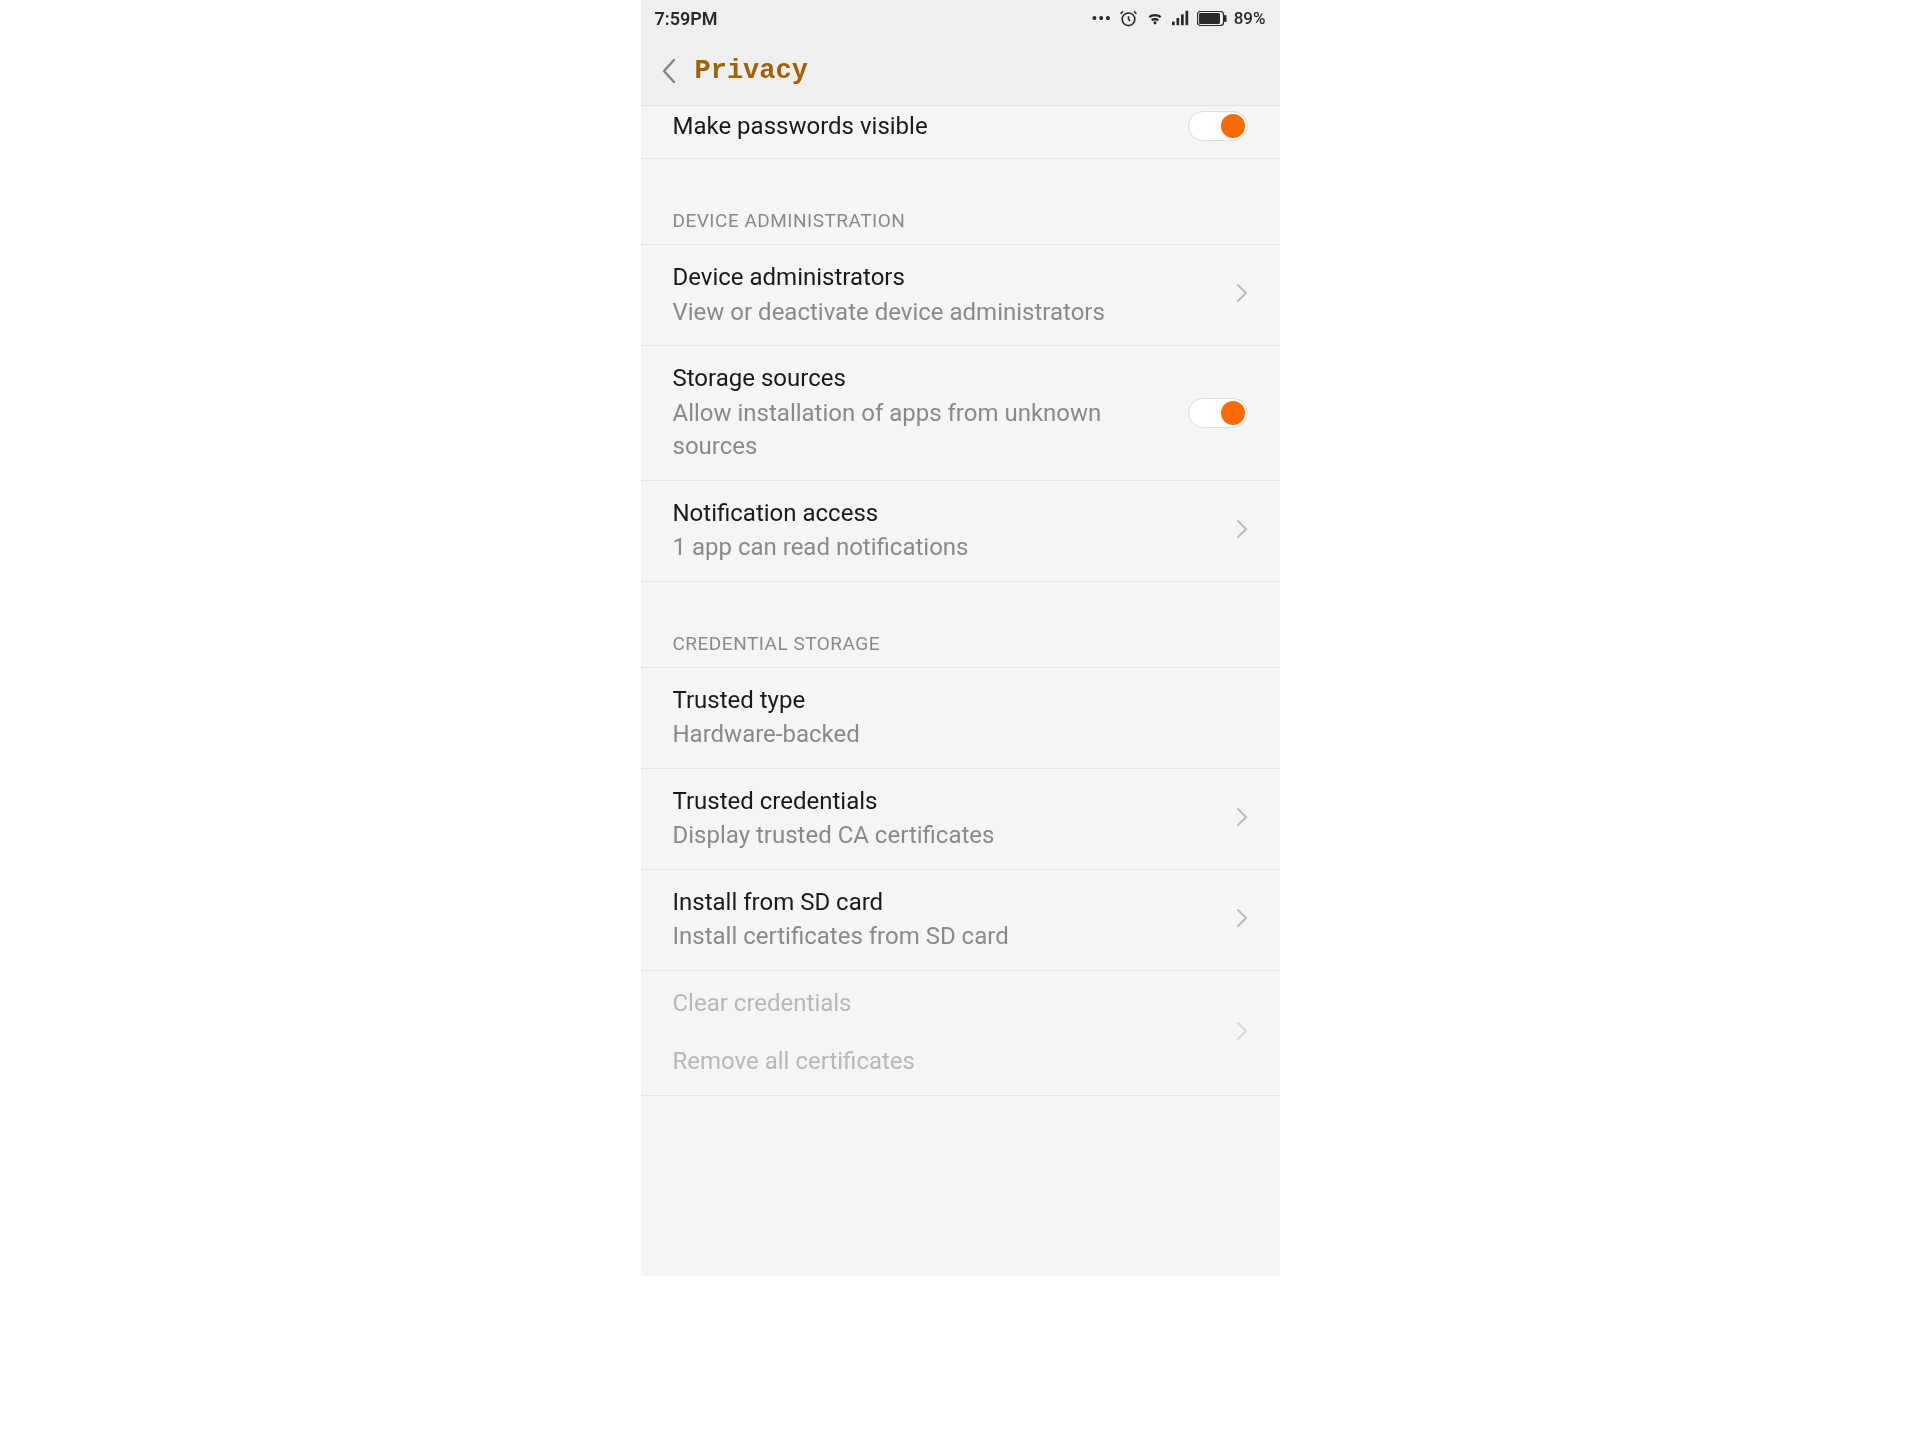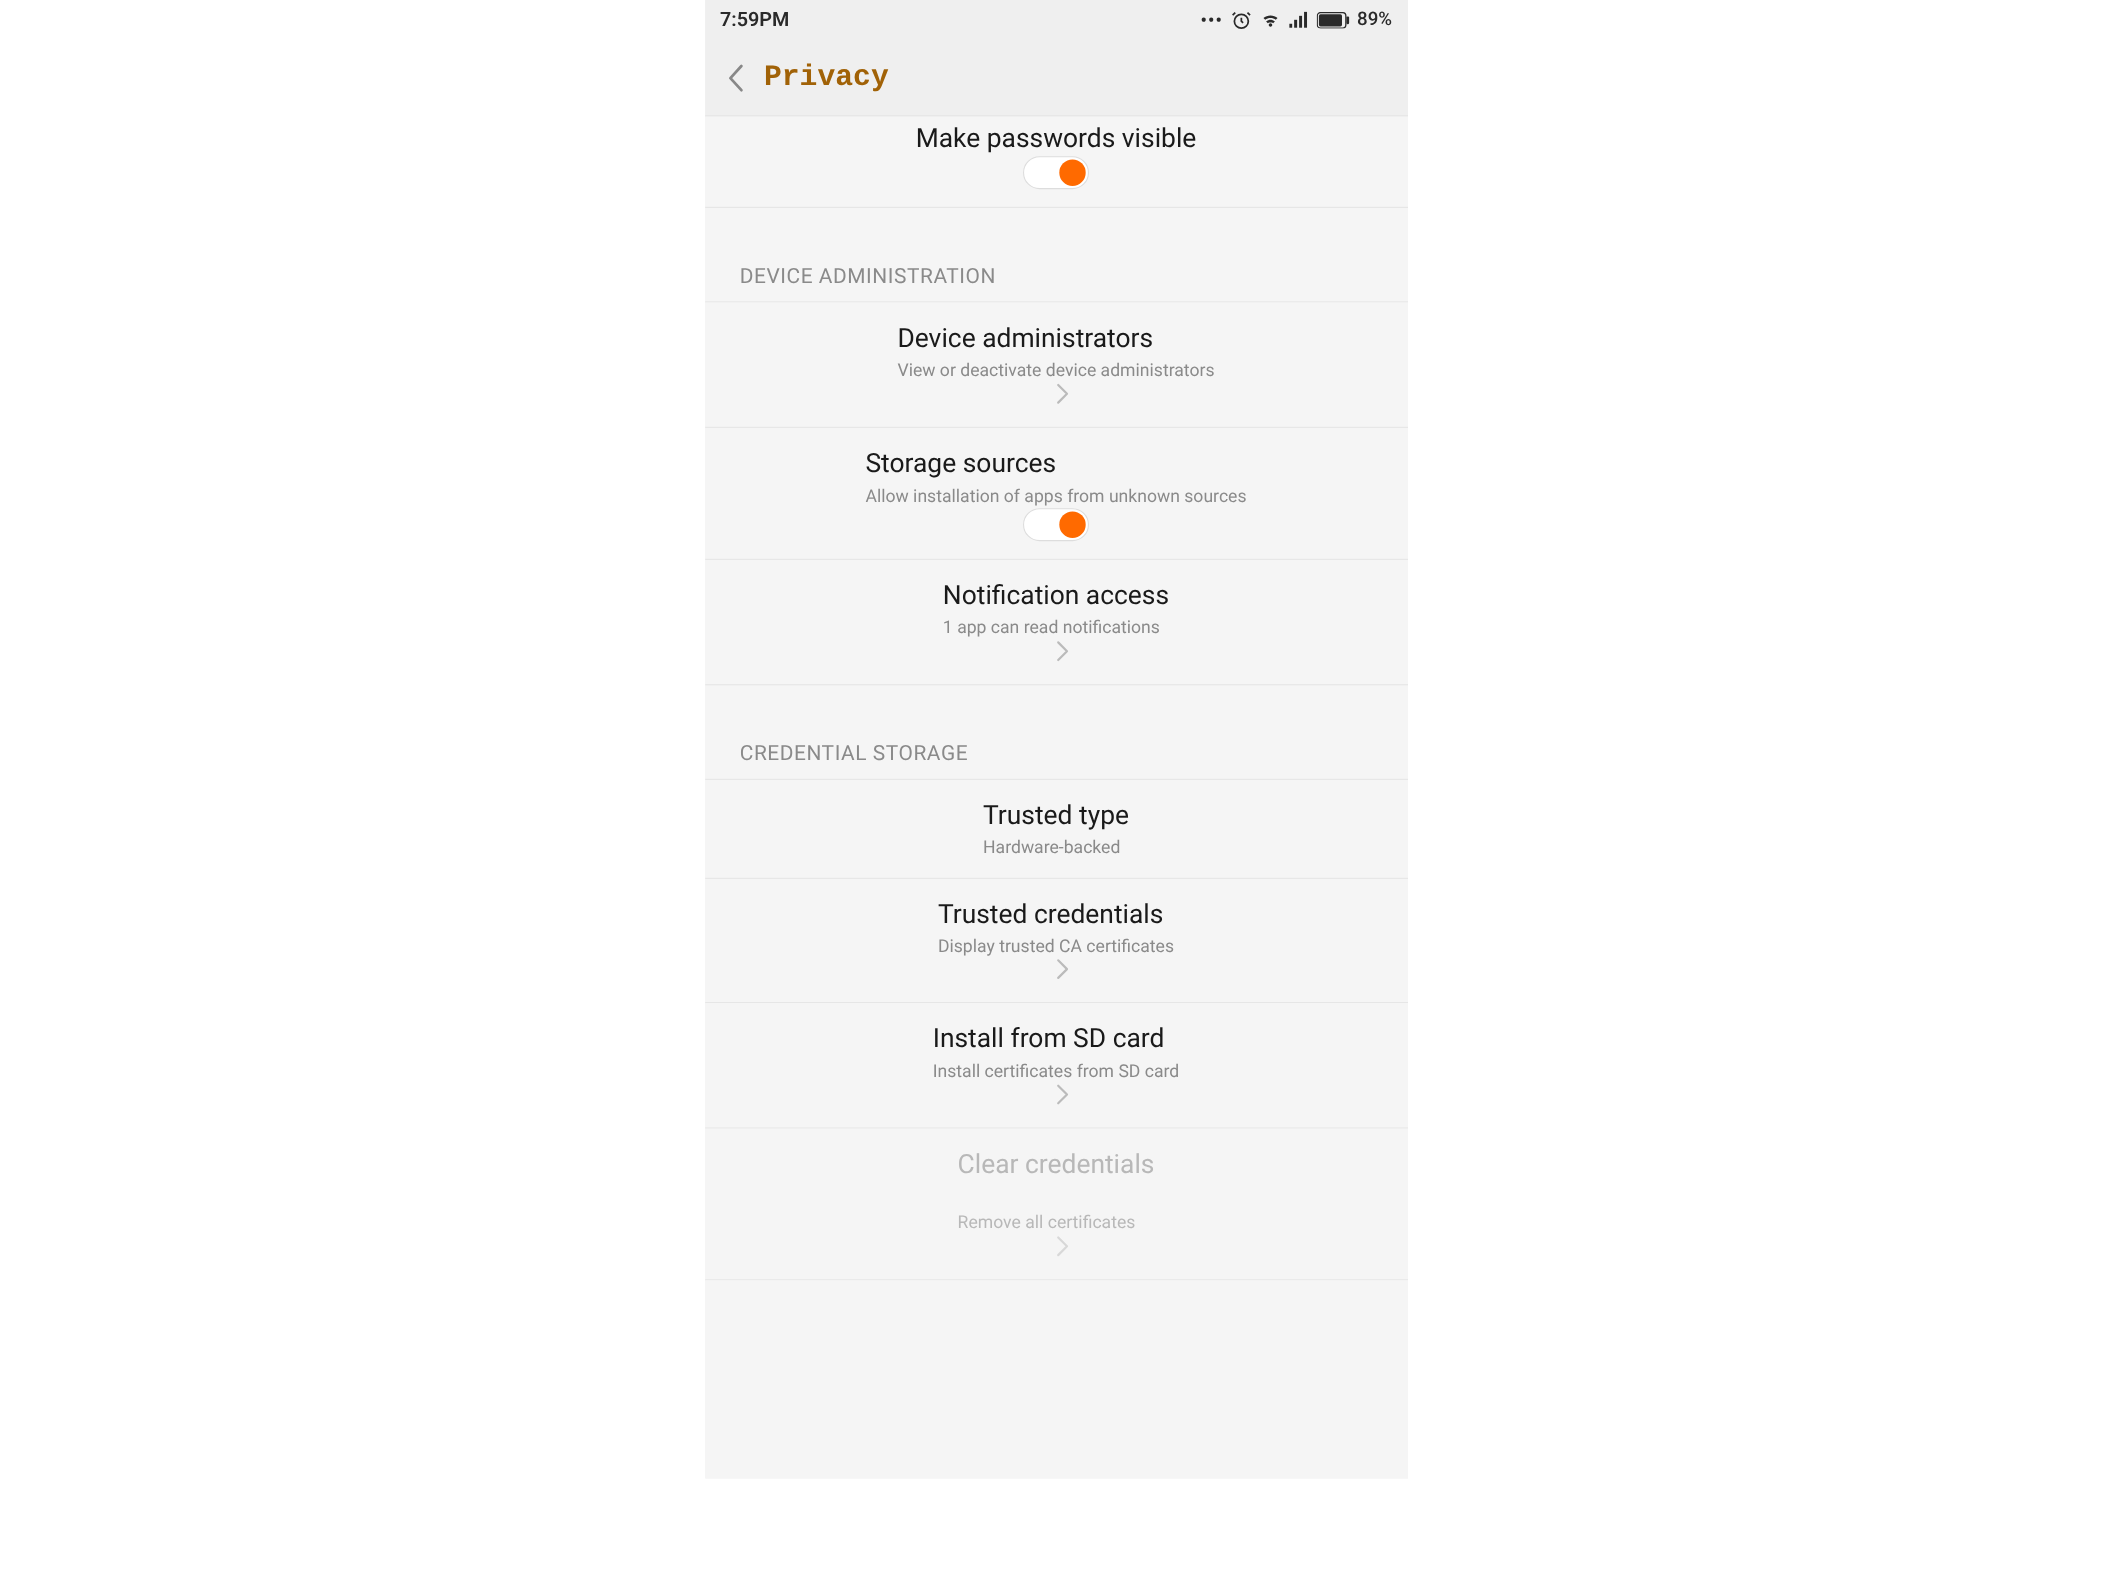--- a/index.html
+++ b/index.html
@@ -74,35 +74,34 @@
     .content {
       background: #f5f5f5;
     }
     .list-item {
       background: #f5f5f5;
       display: flex;
       align-items: center;
       justify-content: space-between;
       padding: 16px 32px 16px 32px;
       border-bottom: 1px solid #e5e5e5;
-      flex-direction: column;
     }
     .list-item.first-cut {
       padding-top: 4px;
     }
     .item-text {
       flex: 1;
     }
     .item-title {
       font-size: 24px;
       color: #1a1a1a;
       line-height: 1.35;
     }
     .item-subtitle {
-      font-size: 16px;
+      font-size: 24px;
       color: #8a8a8a;
       line-height: 1.4;
       margin-top: 2px;
     }
     .section-header {
       padding: 50px 32px 12px 32px;
       font-size: 19px;
       color: #8a8a8a;
       letter-spacing: 0.5px;
       border-bottom: 1px solid #e5e5e5;

